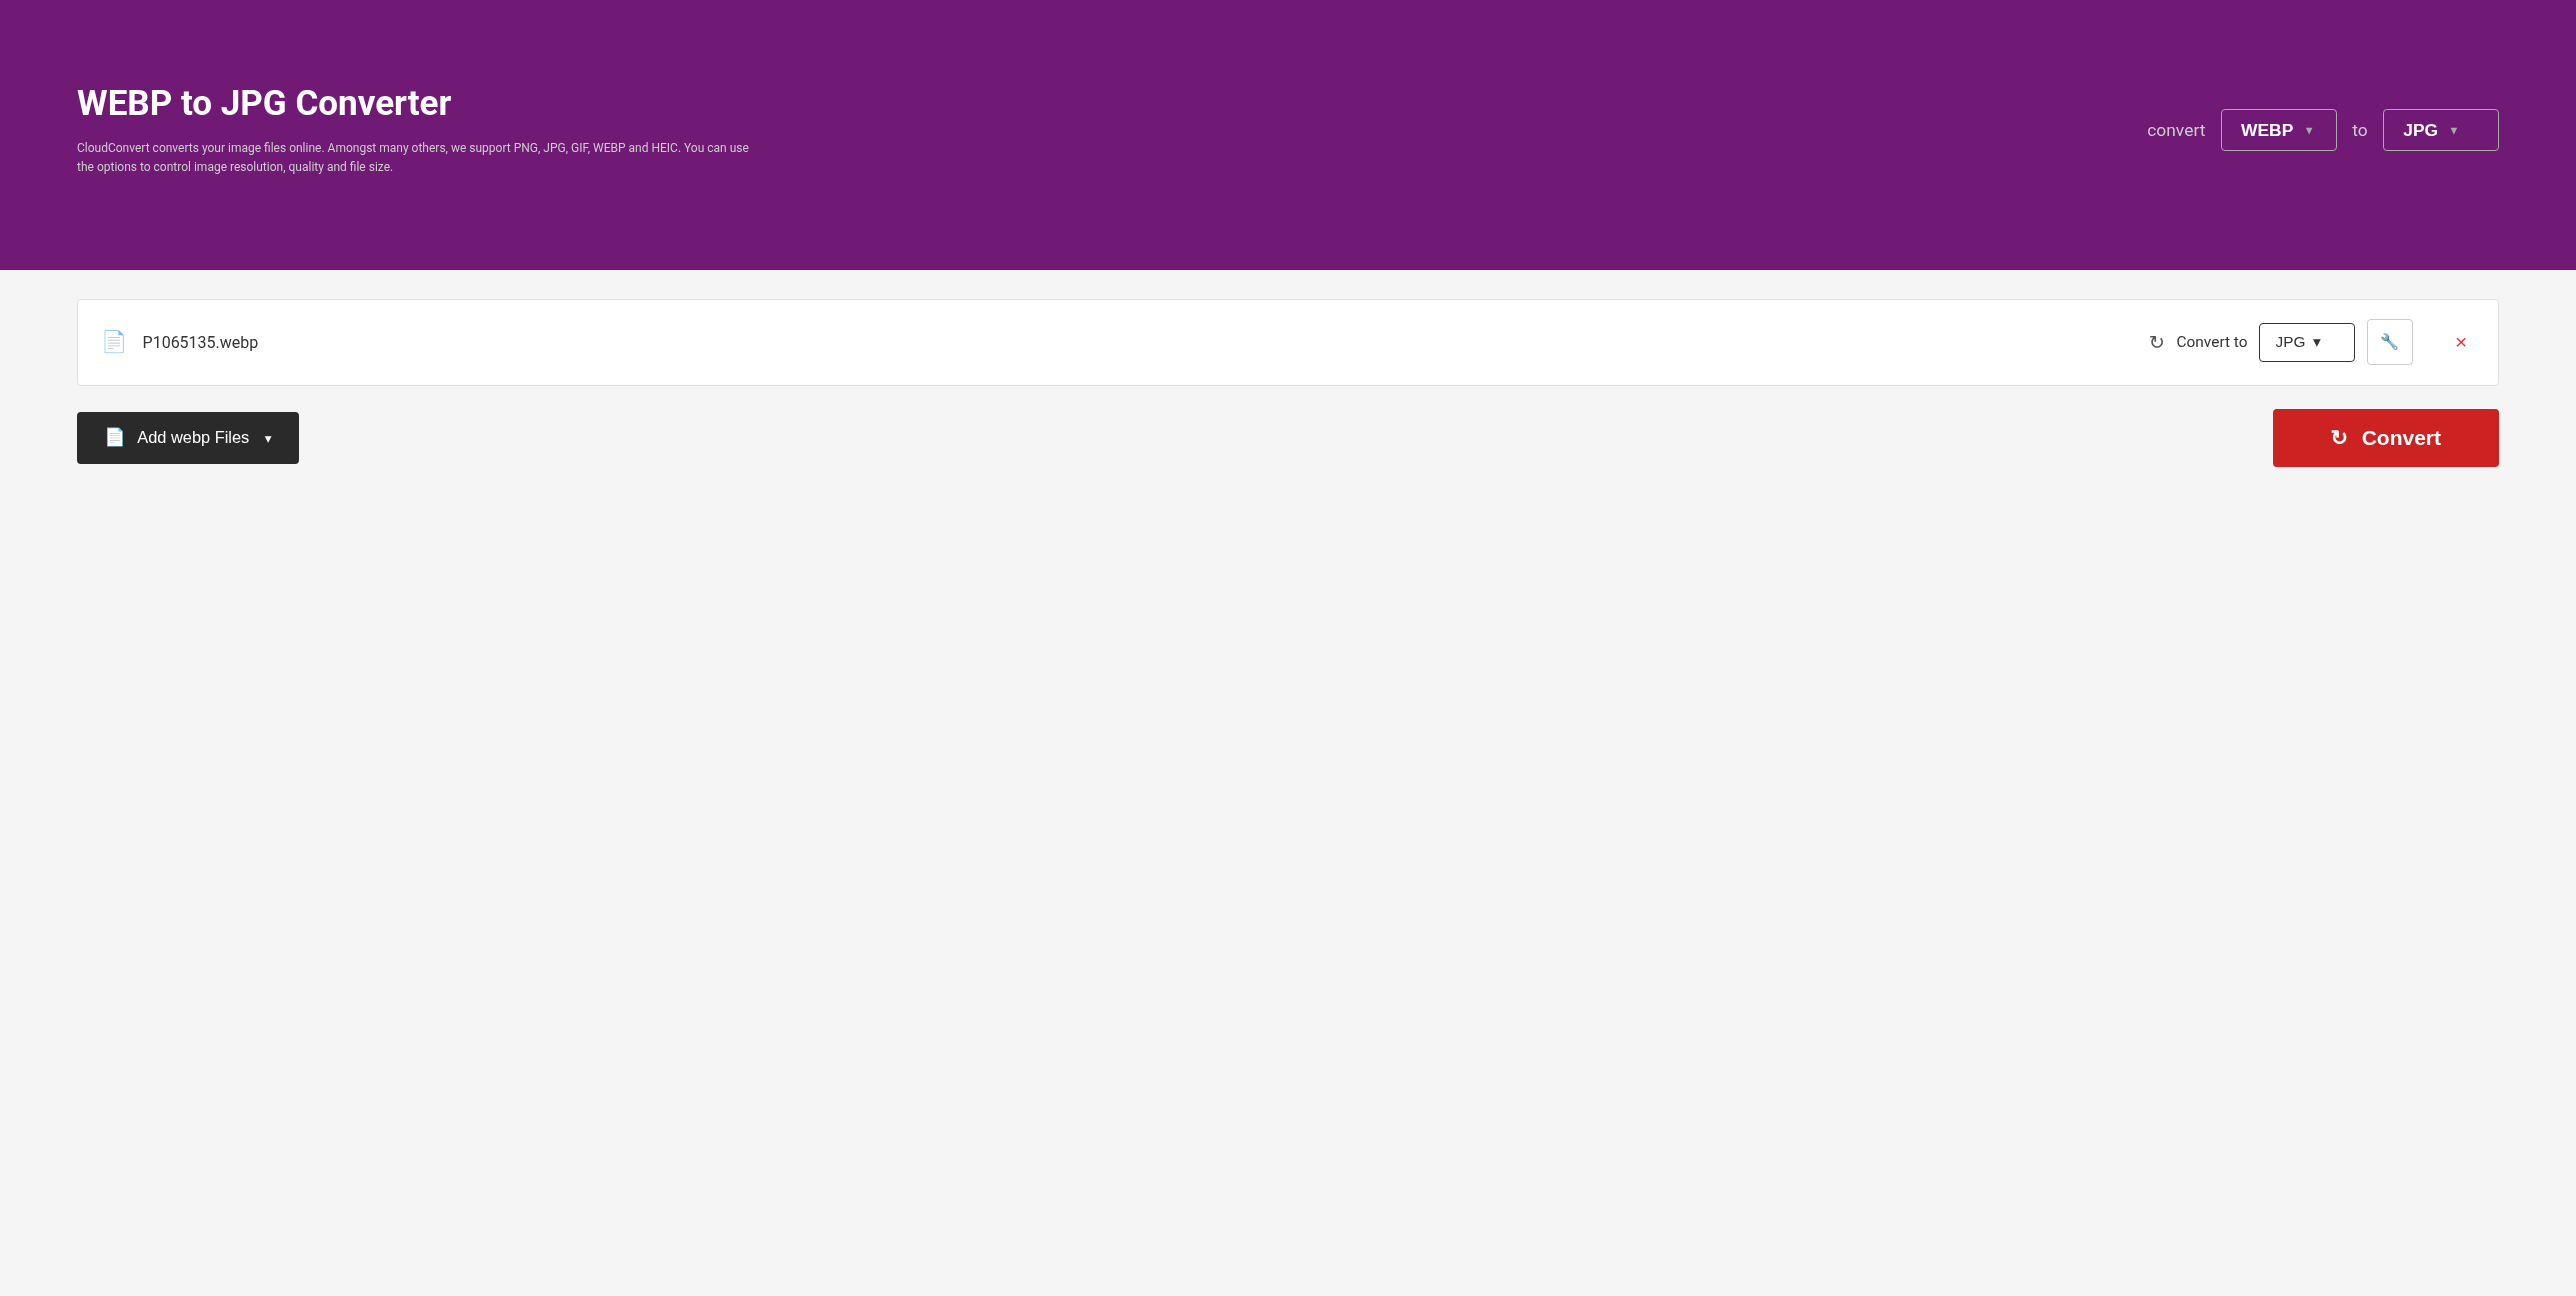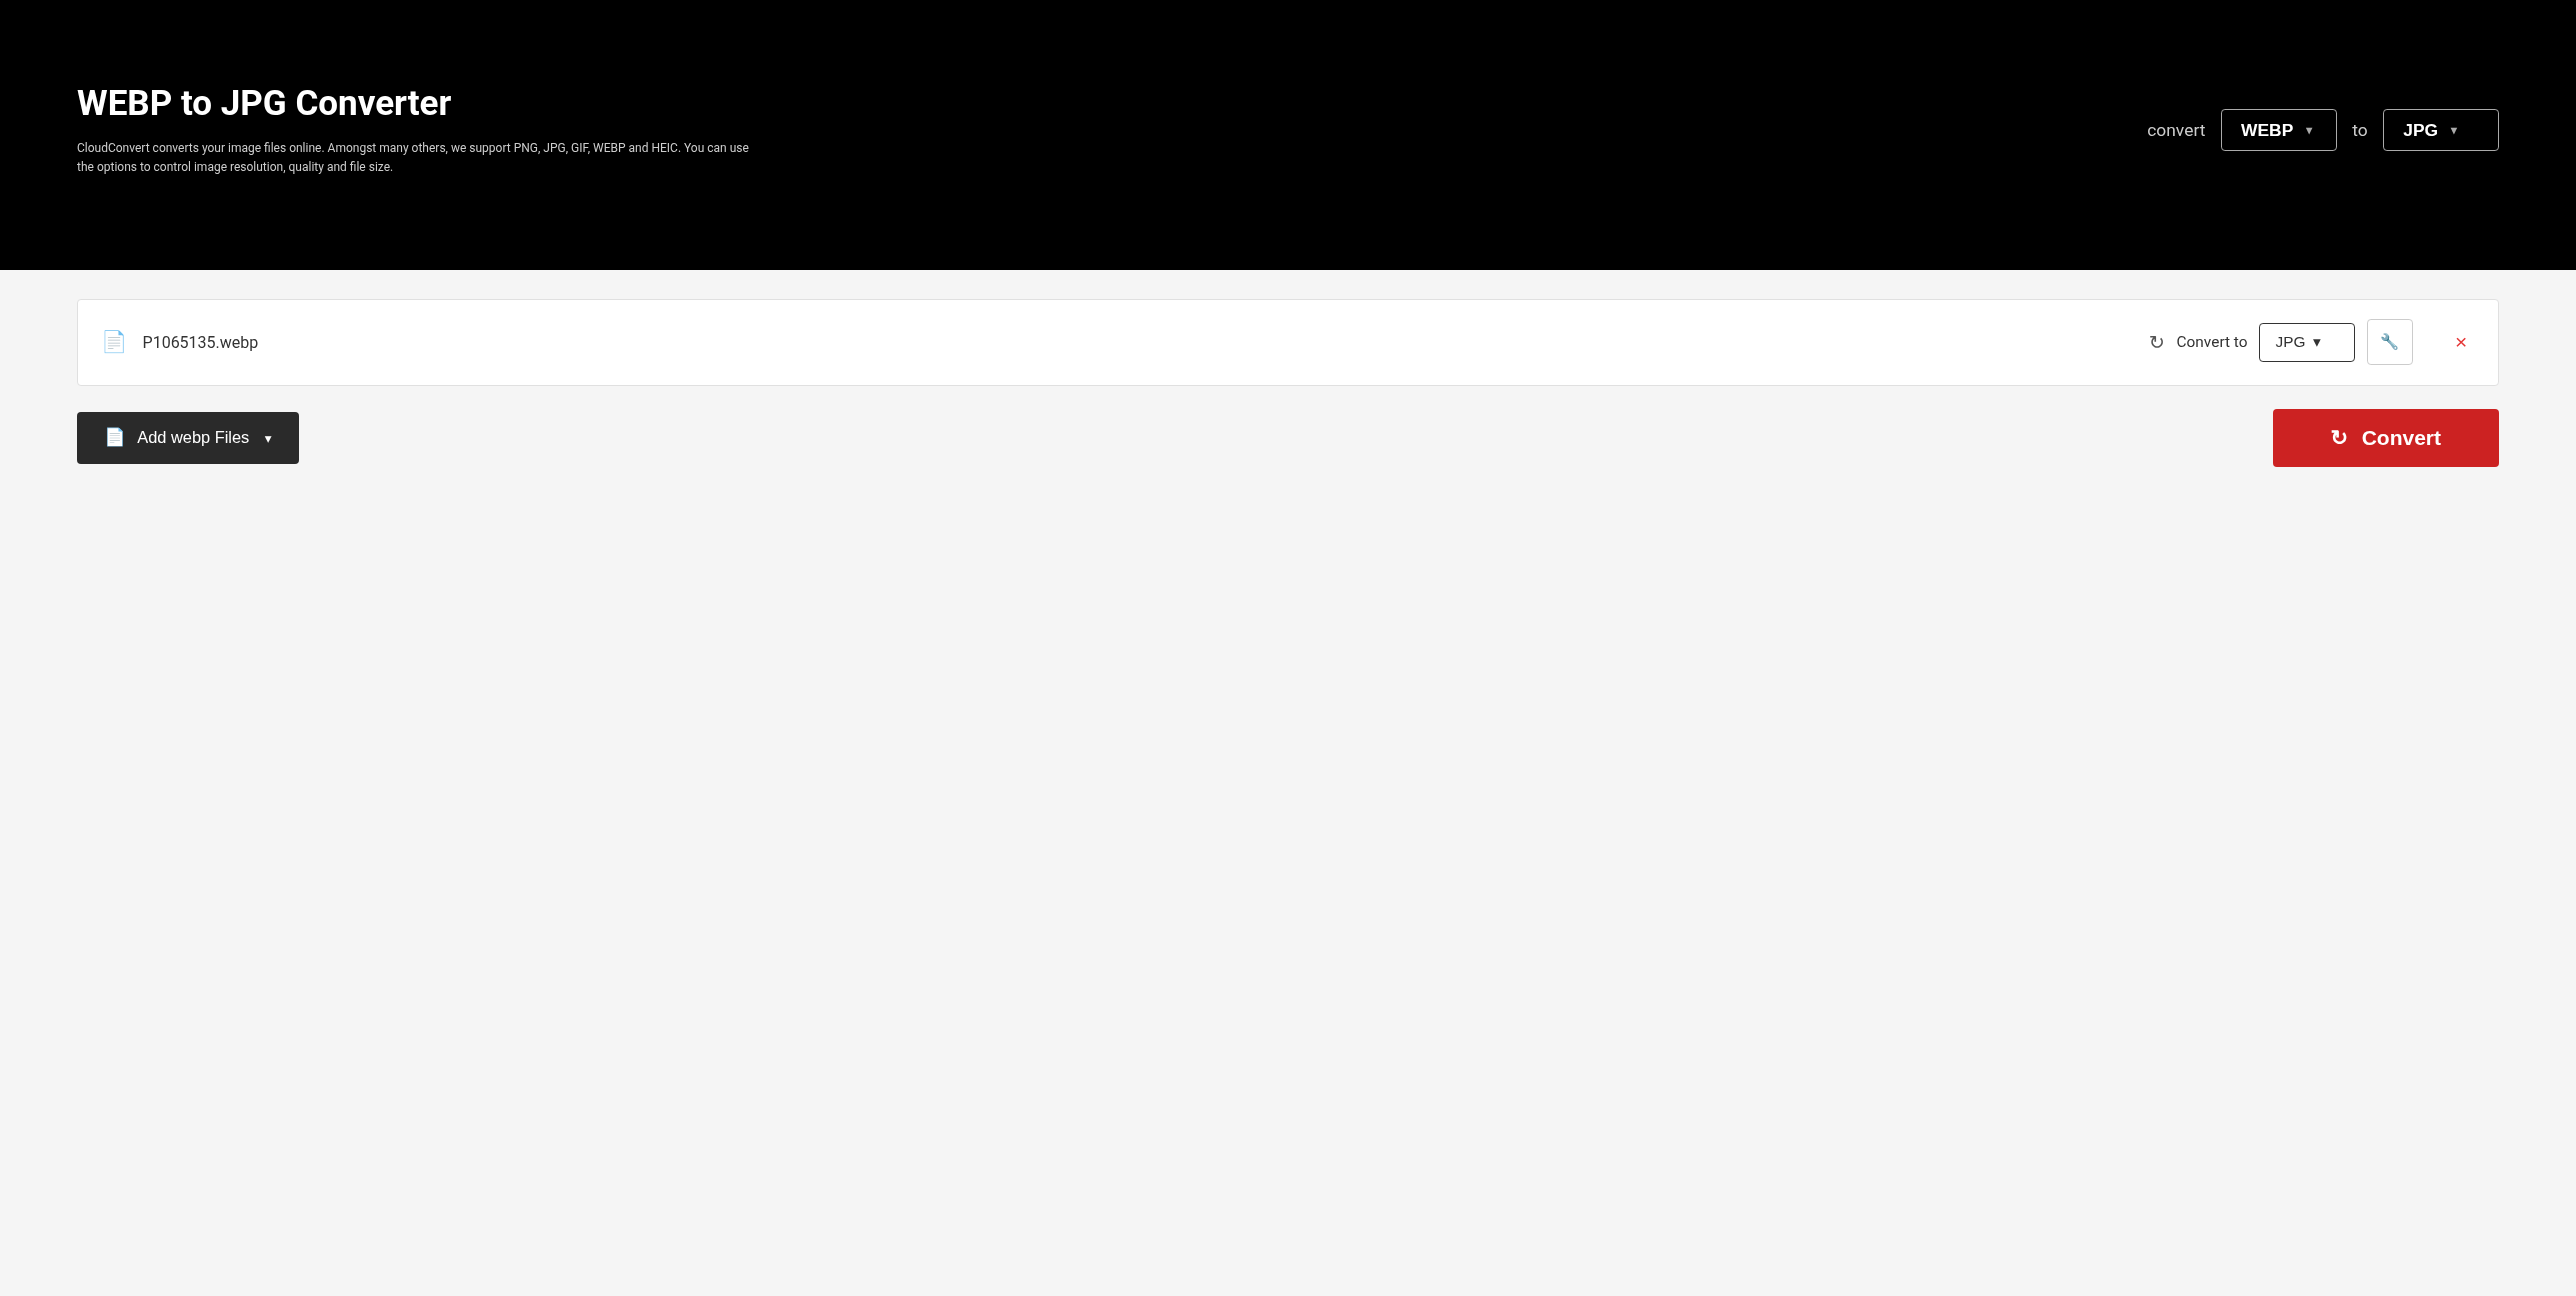--- a/index.html
+++ b/index.html
@@ -4,21 +4,21 @@
   <style>
     * { box-sizing: border-box; margin: 0; padding: 0; }
 
     body {
       font-family: -apple-system, BlinkMacSystemFont, 'Segoe UI', Roboto, sans-serif;
       background: #f0f0f0;
     }
 
     
     .header {
-      background: #000000;
+      background: #701a75;
       padding: 48px 77px 58px 77px;
       display: flex;
       align-items: center;
       justify-content: space-between;
       min-height: 270px;
     }
 
     .header-left {
       max-width: 675px;
     }

